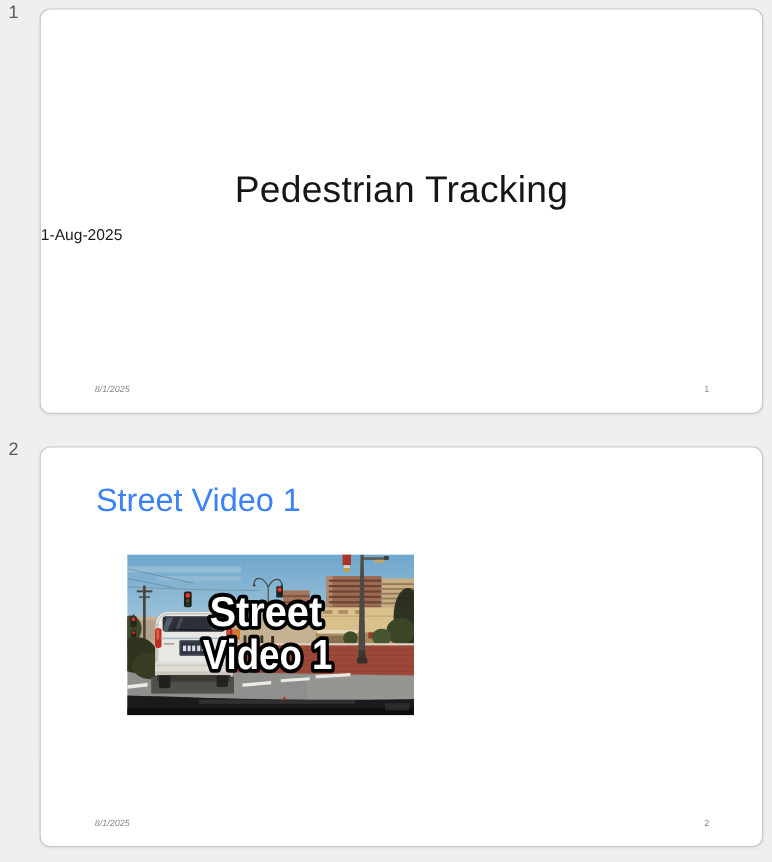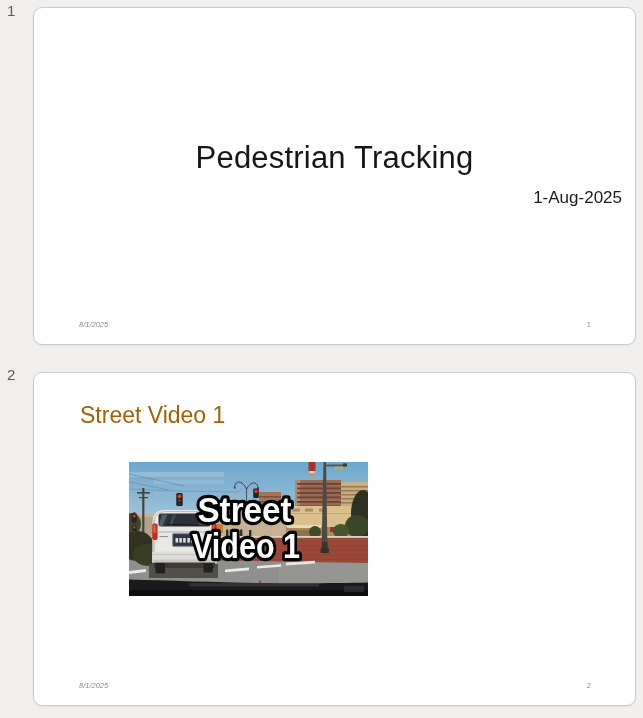--- a/index.html
+++ b/index.html
@@ -5,27 +5,27 @@
   html,body{margin:0;padding:0;}
   body{width:643px;height:718px;background:#f0efed;font-family:"Liberation Sans",sans-serif;overflow:hidden;}
   .page{position:relative;width:643px;height:718px;background:#f0efed;}
   .slide-index{position:absolute;left:7px;width:22px;font-size:15px;color:#5a5a5a;text-align:left;}
   .slide-card{position:absolute;left:33px;width:601px;background:#ffffff;border:1px solid #cbcac8;border-radius:9px;box-shadow:0 1px 2px rgba(0,0,0,0.05);}
   #card-1{top:7px;height:336px;}
   #card-2{top:372px;height:332px;}
   #idx-1{top:2px;}
   #idx-2{top:366px;}
   .center-title{position:absolute;left:0;right:0;top:133px;text-align:center;font-size:31px;line-height:1.1;color:#161616;letter-spacing:0.2px;}
-  .center-subtitle{position:absolute;left:0;right:13px;top:180px;text-align:right;font-size:17px;color:#1c1c1c;}
-  .content-title{position:absolute;left:46px;top:30px;font-size:23px;line-height:1.1;color:#a16207;}
+  .center-subtitle{position:absolute;left:0;right:13px;top:180px;text-align:left;font-size:13px;color:#1c1c1c;}
+  .content-title{position:absolute;left:46px;top:30px;font-size:27px;line-height:1.1;color:#3b82f6;}
   .footer-date{position:absolute;left:45px;top:312px;font-size:7.5px;color:#8b8a87;font-style:italic;}
   .slide-number{position:absolute;right:44px;top:312px;font-size:7.5px;color:#8b8a87;}
   #card-2 .footer-date{top:308px;}
   #card-2 .slide-number{top:308px;}
-  .video-thumb{position:absolute;left:95px;top:89px;width:190px;height:134px;border-radius:20px;}
+  .video-thumb{position:absolute;left:72px;top:89px;width:190px;height:134px;border-radius:20px;}
   .video-thumb svg{display:block;}
   .overlay-text{font-family:"Liberation Sans",sans-serif;font-weight:bold;font-size:35px;fill:#ffffff;stroke:#000000;stroke-width:6.4px;paint-order:stroke;stroke-linejoin:round;text-anchor:middle;}
 </style>
 </head>
 <body>
 
 <div class="page">
 
   <div class="slide-index" id="idx-1">1</div>
   <div class="slide-card" id="card-1">

